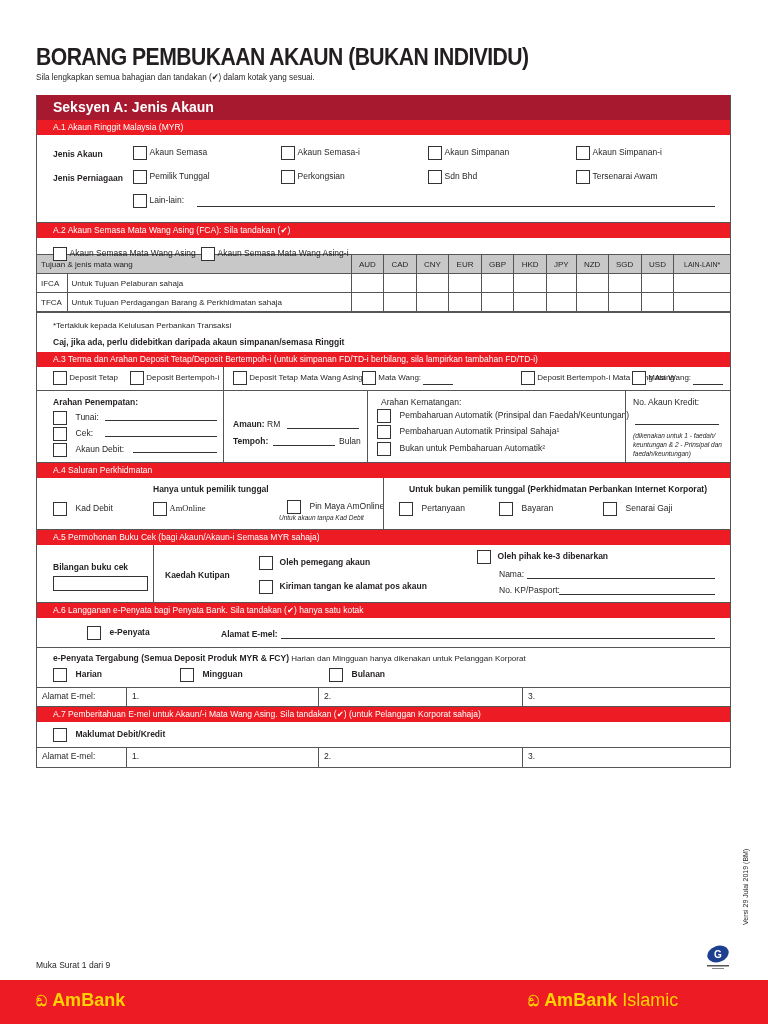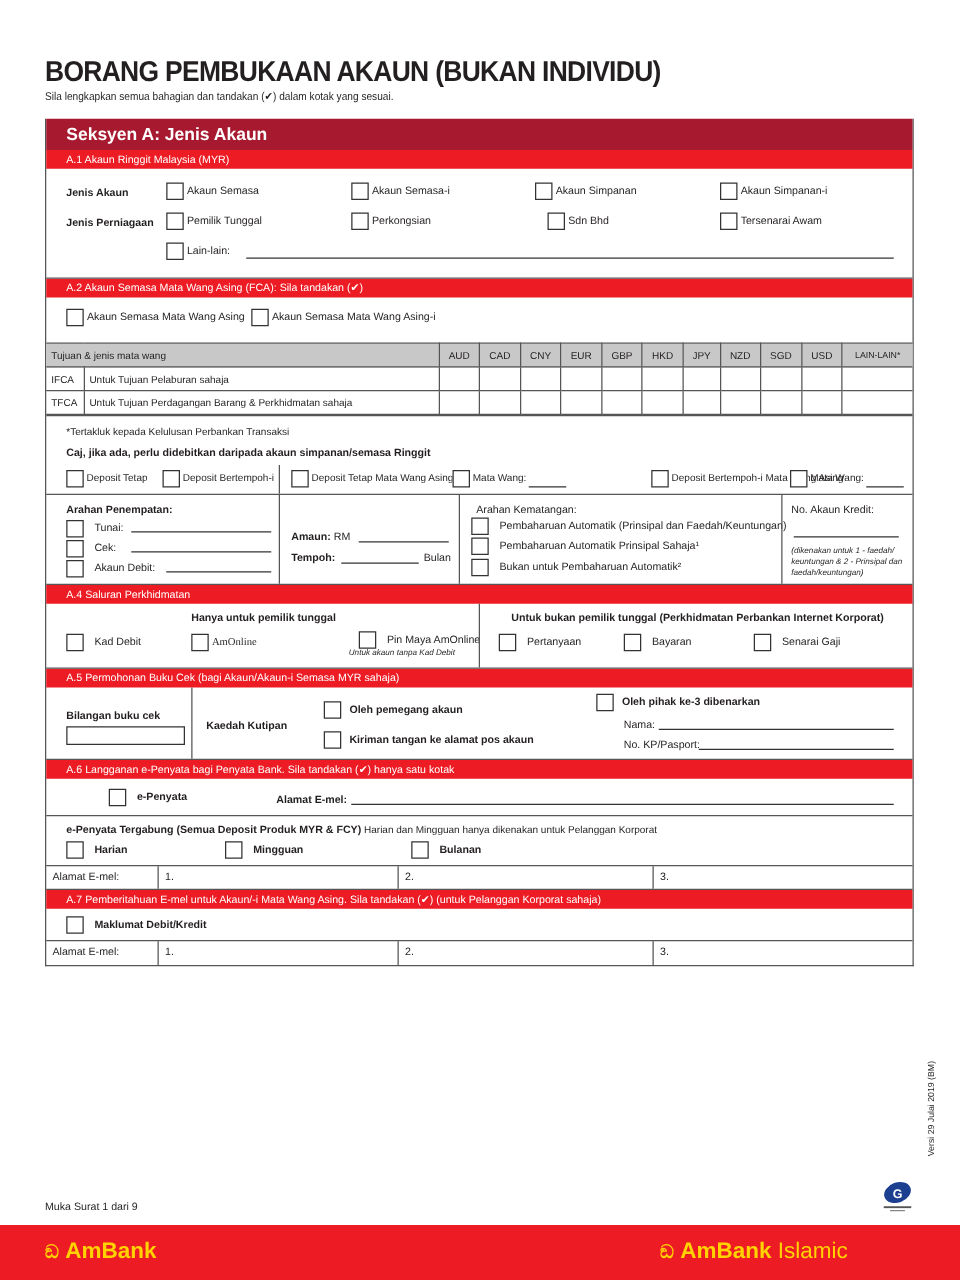--- a/index.html
+++ b/index.html
@@ -46,29 +46,29 @@
   <div class="row" style="height:88px;">
     <span class="abs lbl b" style="left:16px;top:14px;">Jenis Akaun</span>
     <span class="abs" style="left:96px;top:11px;"><span class="cb"></span> <span class="lbl">Akaun Semasa</span></span>
     <span class="abs" style="left:244px;top:11px;"><span class="cb"></span> <span class="lbl">Akaun Semasa-i</span></span>
     <span class="abs" style="left:391px;top:11px;"><span class="cb"></span> <span class="lbl">Akaun Simpanan</span></span>
     <span class="abs" style="left:539px;top:11px;"><span class="cb"></span> <span class="lbl">Akaun Simpanan-i</span></span>
 
     <span class="abs lbl b" style="left:16px;top:38px;">Jenis Perniagaan</span>
     <span class="abs" style="left:96px;top:35px;"><span class="cb"></span> <span class="lbl">Pemilik Tunggal</span></span>
     <span class="abs" style="left:244px;top:35px;"><span class="cb"></span> <span class="lbl">Perkongsian</span></span>
-    <span class="abs" style="left:391px;top:35px;margin-left:10px;"><span class="cb"></span> <span class="lbl">Sdn Bhd</span></span>
+    <span class="abs" style="left:391px;top:35px;"><span class="cb"></span> <span class="lbl">Sdn Bhd</span></span>
     <span class="abs" style="left:539px;top:35px;"><span class="cb"></span> <span class="lbl">Tersenarai Awam</span></span>
 
     <span class="abs" style="left:96px;top:59px;"><span class="cb"></span> <span class="lbl">Lain-lain:</span></span>
     <span class="abs line" style="left:160px;top:62px;width:518px;"></span>
   </div>
 
   <div class="sub-head">A.2   Akaun Semasa Mata Wang Asing (FCA): Sila tandakan (✔)</div>
-  <div class="row" style="height:36px;border-bottom:none;">
+  <div class="row" style="height:16px;border-bottom:none;">
     <span class="abs" style="left:16px;top:9px;"><span class="cb"></span> <span class="lbl">Akaun Semasa Mata Wang Asing</span></span>
     <span class="abs" style="left:164px;top:9px;"><span class="cb"></span> <span class="lbl">Akaun Semasa Mata Wang Asing-i</span></span>
   </div>
   <table class="cur">
     <tbody>
         <tr class="hd" style="border-top:1px solid #555;">
       <td colspan="2" style="width:256px;border-top:1px solid #555;">Tujuan &amp; jenis mata wang</td>
       <td style="border-top:1px solid #555;">AUD</td>
       <td style="border-top:1px solid #555;">CAD</td>
       <td style="border-top:1px solid #555;">CNY</td>
@@ -111,20 +111,21 @@
           <td></td>
           <td></td>
     </tr>
   </tbody>
     </table>
   <div class="row" style="height:40px;border-top:1px solid #555;border-bottom:none;">
     <span class="abs lbl" style="left:16px;top:8px;font-size:8px;">*Tertakluk kepada Kelulusan Perbankan Transaksi</span>
     <span class="abs lbl b" style="left:16px;top:24px;">Caj, jika ada, perlu didebitkan daripada akaun simpanan/semasa Ringgit</span>
   </div>
 
+  <div class="sub-head">A.3   Terma dan Arahan Deposit Tetap/Deposit Bertempoh-i (untuk simpanan FD/TD-i berbilang, sila lampirkan tambahan FD/TD-i)</div>
   <div class="row" style="height:24px;">
     <span class="abs" style="left:16px;top:4px;font-size:8px;"><span class="cb"></span> <span>Deposit Tetap</span></span>
     <span class="abs" style="left:93px;top:4px;font-size:8px;"><span class="cb"></span> <span>Deposit Bertempoh-i</span></span>
     <span class="vline" style="left:186px;"></span>
     <span class="abs" style="left:196px;top:4px;font-size:8px;"><span class="cb"></span> <span>Deposit Tetap Mata Wang Asing</span></span>
     <span class="abs" style="left:325px;top:4px;font-size:8px;"><span class="cb"></span> <span>Mata Wang:</span> <span class="line" style="width:30px;"></span></span>
     <span class="abs" style="left:436px;top:4px;font-size:8px;padding-left:48px;"><span class="cb"></span> <span>Deposit Bertempoh-i Mata Wang Asing</span></span>
     <span class="abs" style="left:595px;top:4px;font-size:8px;"><span class="cb"></span> <span>Mata Wang:</span> <span class="line" style="width:30px;"></span></span>
   </div>
   <div class="row" style="height:72px;">

